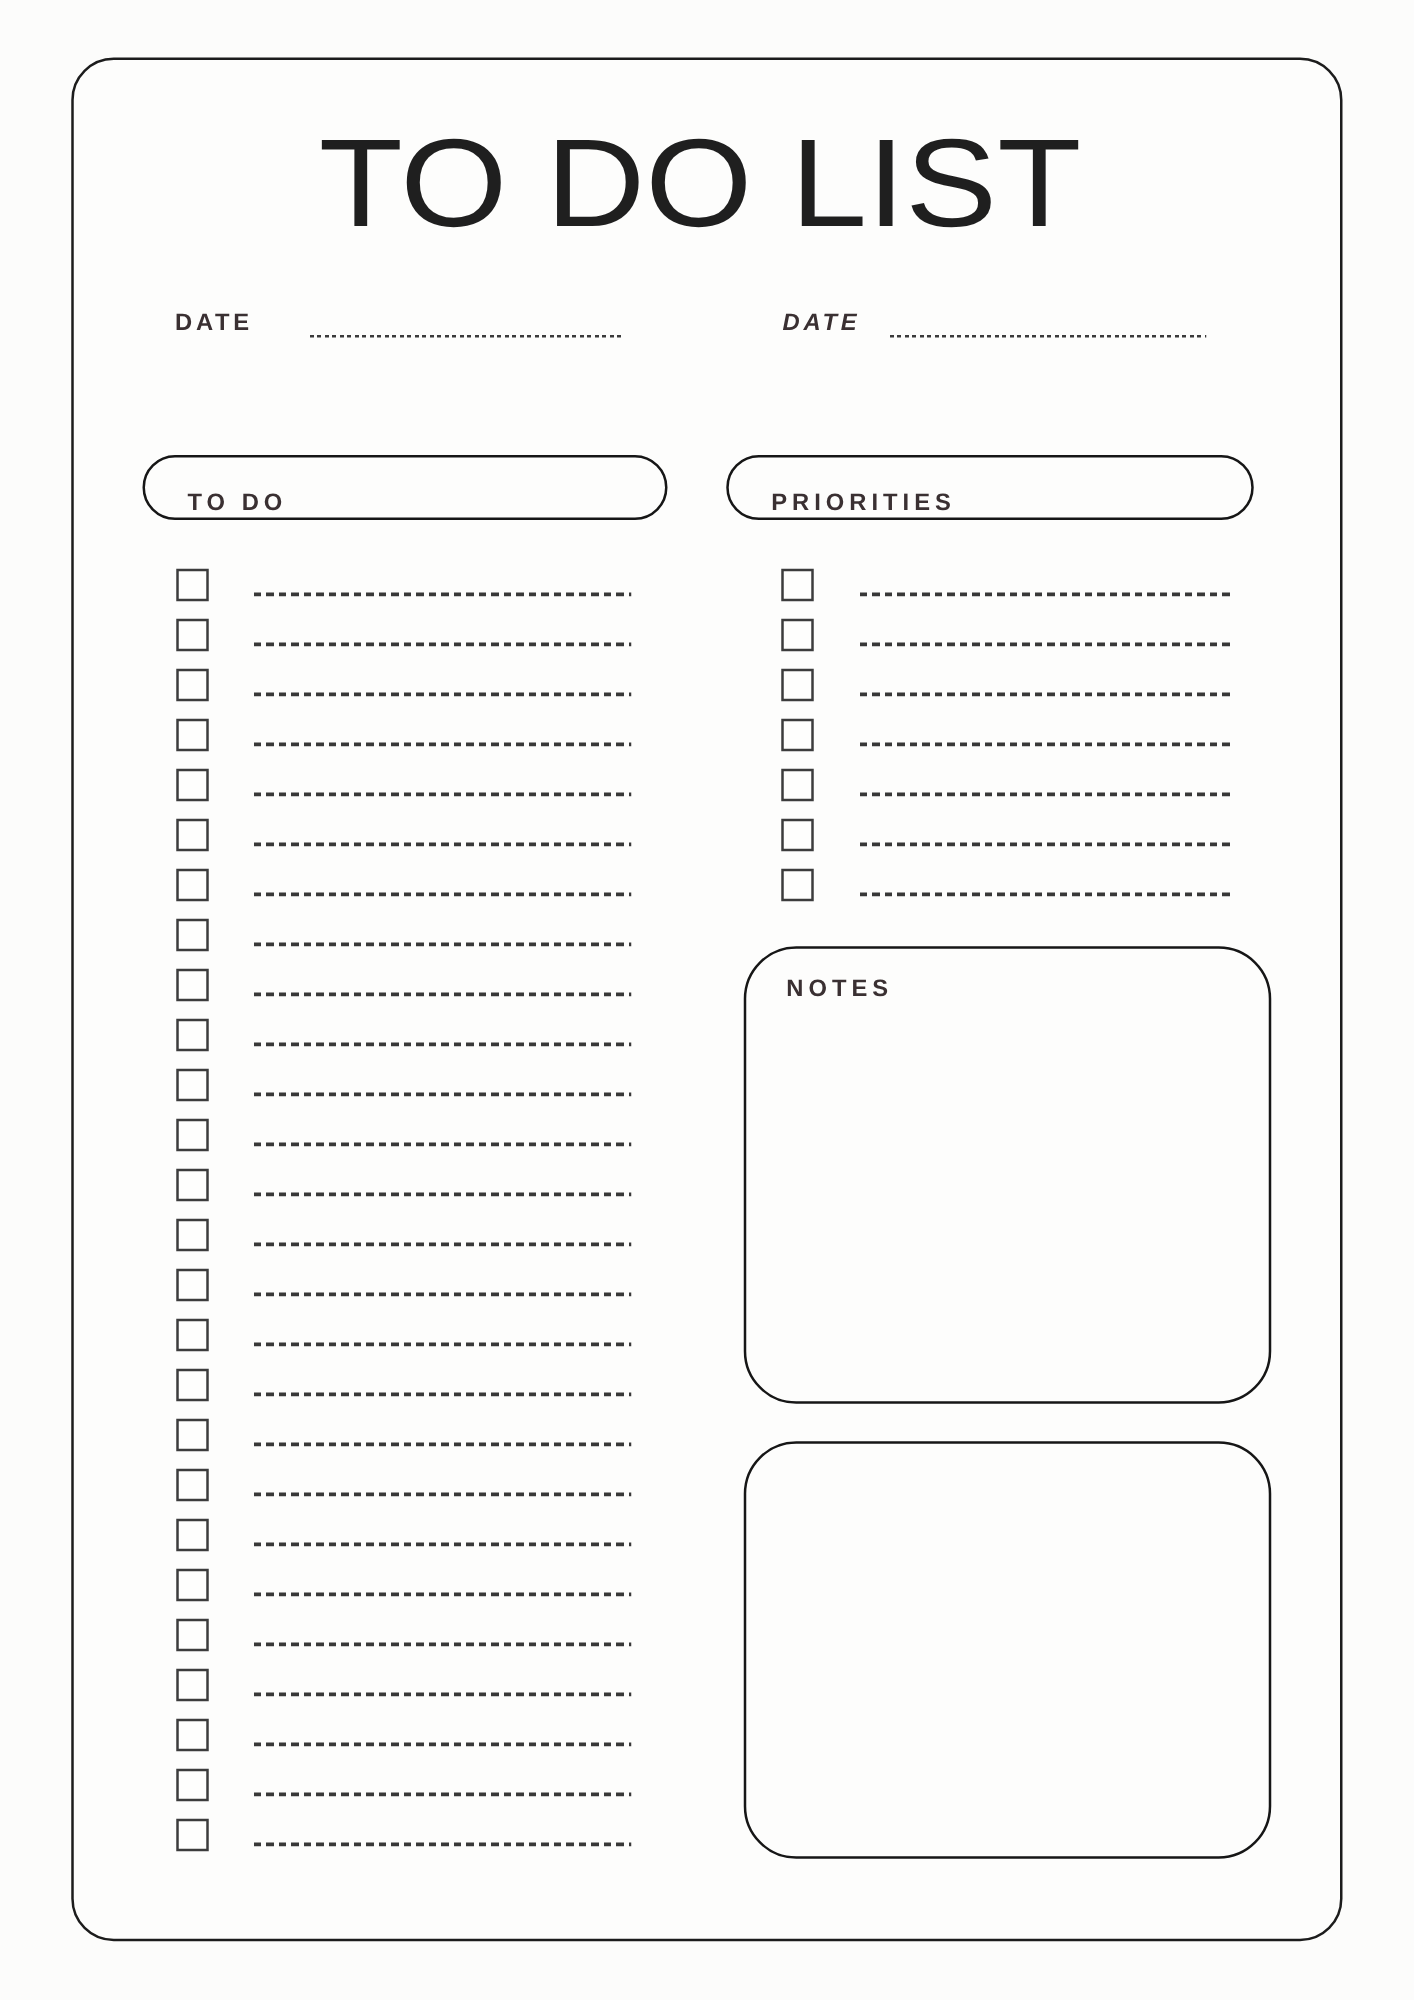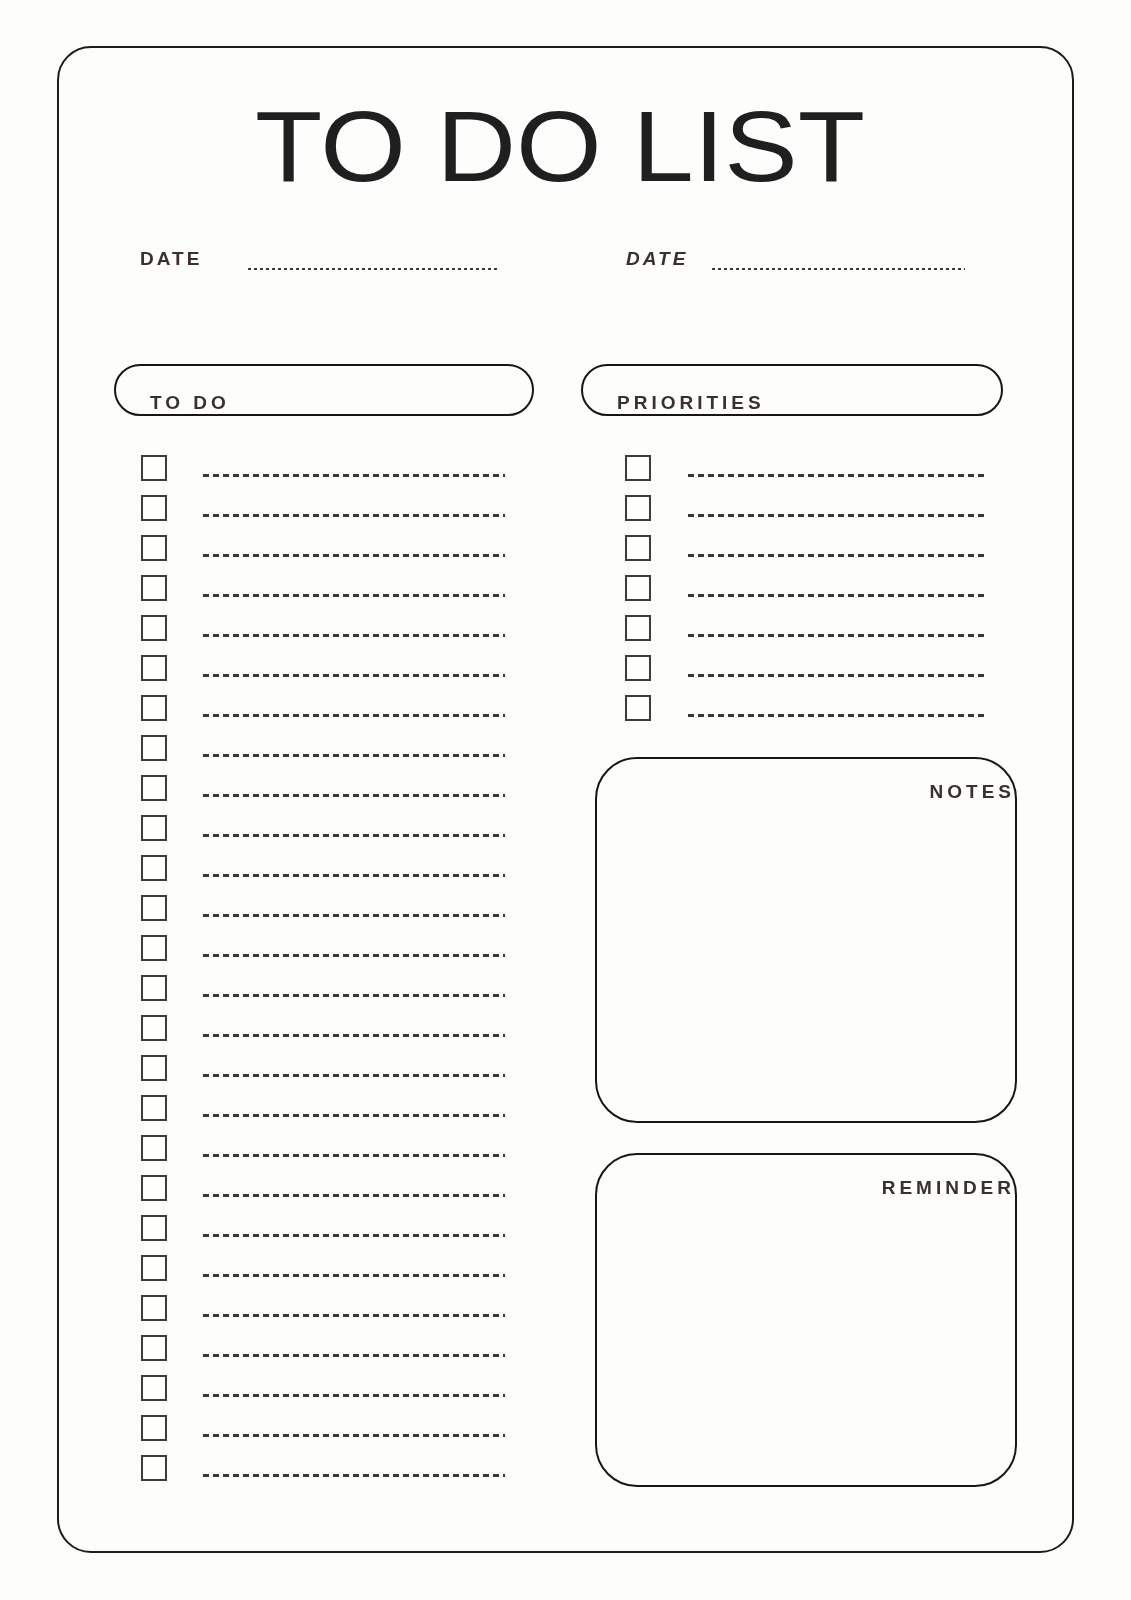--- a/index.html
+++ b/index.html
@@ -116,21 +116,20 @@
   }
   .notes-box    { top: 757px;  height: 366px; }
   .reminder-box { top: 1153px; height: 334px; }
   .box-label {
     display: block;
     padding: 22px 0 0 32px;
     font-size: 19px;
     font-weight: bold;
     letter-spacing: 4px;
     color: #3a3032;
-    text-align: right;
   }
   .box-content {
     display: block;
     width: 100%;
     height: calc(100% - 60px);
   }
 </style>
 </head>
 <body>
 
@@ -293,15 +292,14 @@
     <span class="writeline"></span>
   </div>
   </div>
 
 <div class="big-box notes-box">
   <span class="box-label">NOTES</span>
   <span class="box-content"></span>
 </div>
 
 <div class="big-box reminder-box">
-  <span class="box-label">REMINDER</span>
   <span class="box-content"></span>
 </div>
 
 </body></html>

